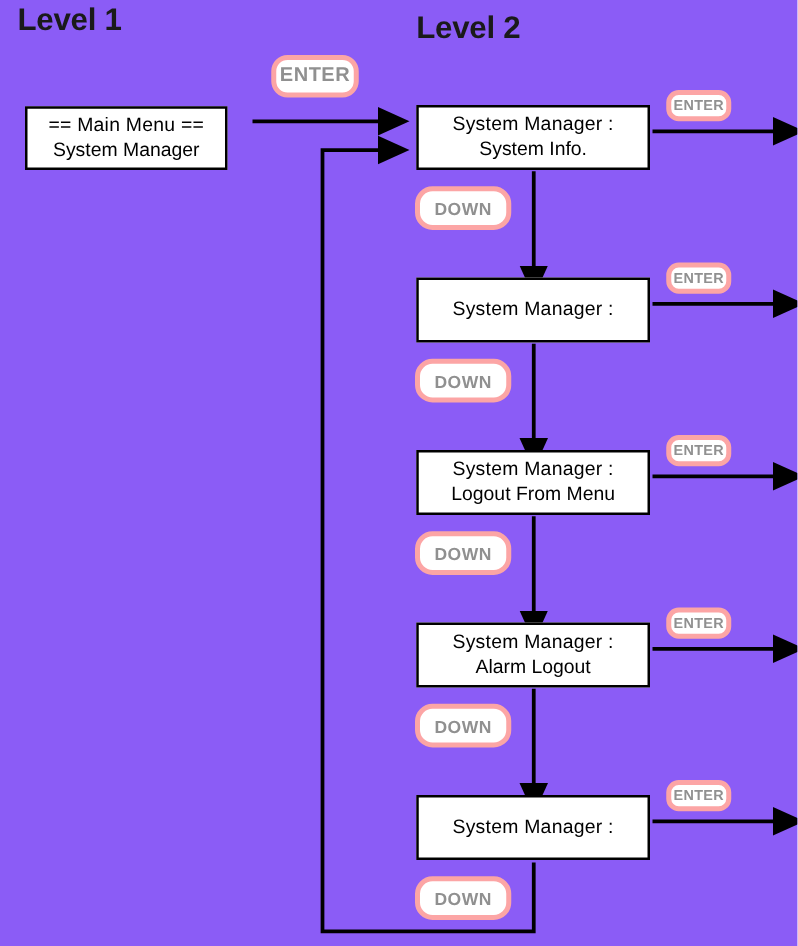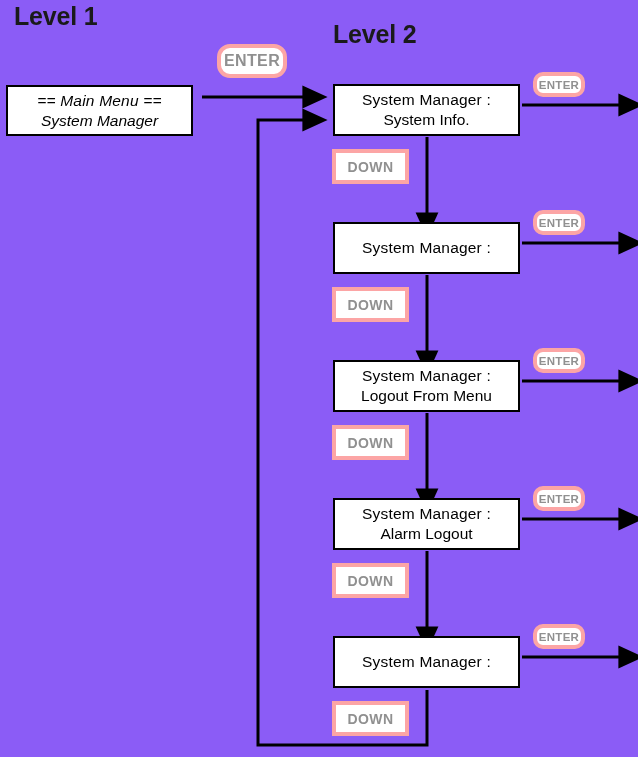--- a/index.html
+++ b/index.html
@@ -28,21 +28,21 @@
   }
   .level-title {
     position: absolute;
     font-size: 25px;
     font-weight: bold;
     letter-spacing: -0.2px;
     color: #1a1a1a;
     white-space: nowrap;
   }
   #level1-title { left: 14px; top: 2px; }
-  #level2-title { left: 333px; top: 20px; }
+  #level2-title { left: 333px; top: 8px; }
 
   .menu-box {
     position: absolute;
     box-sizing: border-box;
     border: 2px solid #000000;
     background: #ffffff;
     display: flex;
     flex-direction: column;
     align-items: center;
     justify-content: center;
@@ -71,21 +71,21 @@
     border-radius: 13px;
     font-size: 16px;
     letter-spacing: 0.4px;
   }
   .key-btn.small {
     border-radius: 10px;
     font-size: 11.5px;
     letter-spacing: 0.3px;
   }
   .key-btn.down {
-    border-radius: 0;
+    border-radius: 14px;
     font-size: 14px;
     letter-spacing: 0.4px;
   }
 </style>
 </head>
 <body>
 
 <div id="stage">
 
   <svg class="layer" viewBox="0 0 638 757" xmlns="http://www.w3.org/2000/svg">
@@ -109,21 +109,21 @@
     <line x1="522" y1="381" x2="622" y2="381" stroke="#000000" stroke-width="3" marker-end="url(#ah)"></line>
     <line x1="522" y1="519" x2="622" y2="519" stroke="#000000" stroke-width="3" marker-end="url(#ah)"></line>
     <line x1="522" y1="657" x2="622" y2="657" stroke="#000000" stroke-width="3" marker-end="url(#ah)"></line>
   </svg>
 
   <div class="level-title" id="level1-title">Level 1</div>
   <div class="level-title" id="level2-title">Level 2</div>
 
   <div class="key-btn big" style="left:217px; top:44px; width:70px; height:34px;">ENTER</div>
 
-  <div class="menu-box" style="left:6px; top:85px; width:187px; height:51px;font-style:italic;">
+  <div class="menu-box" style="left:20px; top:85px; width:162px; height:51px;">
     <div class="line line1">==  Main Menu  ==</div>
     <div class="line line2">System Manager</div>
   </div>
 
   <div class="menu-box" style="left:333px; top:84px; width:187px; height:52px;">
     <div class="line line1">System Manager :</div>
     <div class="line line2">System Info.</div>
   </div>
   <div class="key-btn small" style="left:533px; top:72px; width:52px; height:25px;">ENTER</div>
   <div class="key-btn down" style="left:332px; top:149px; width:77px; height:35px;">DOWN</div>

